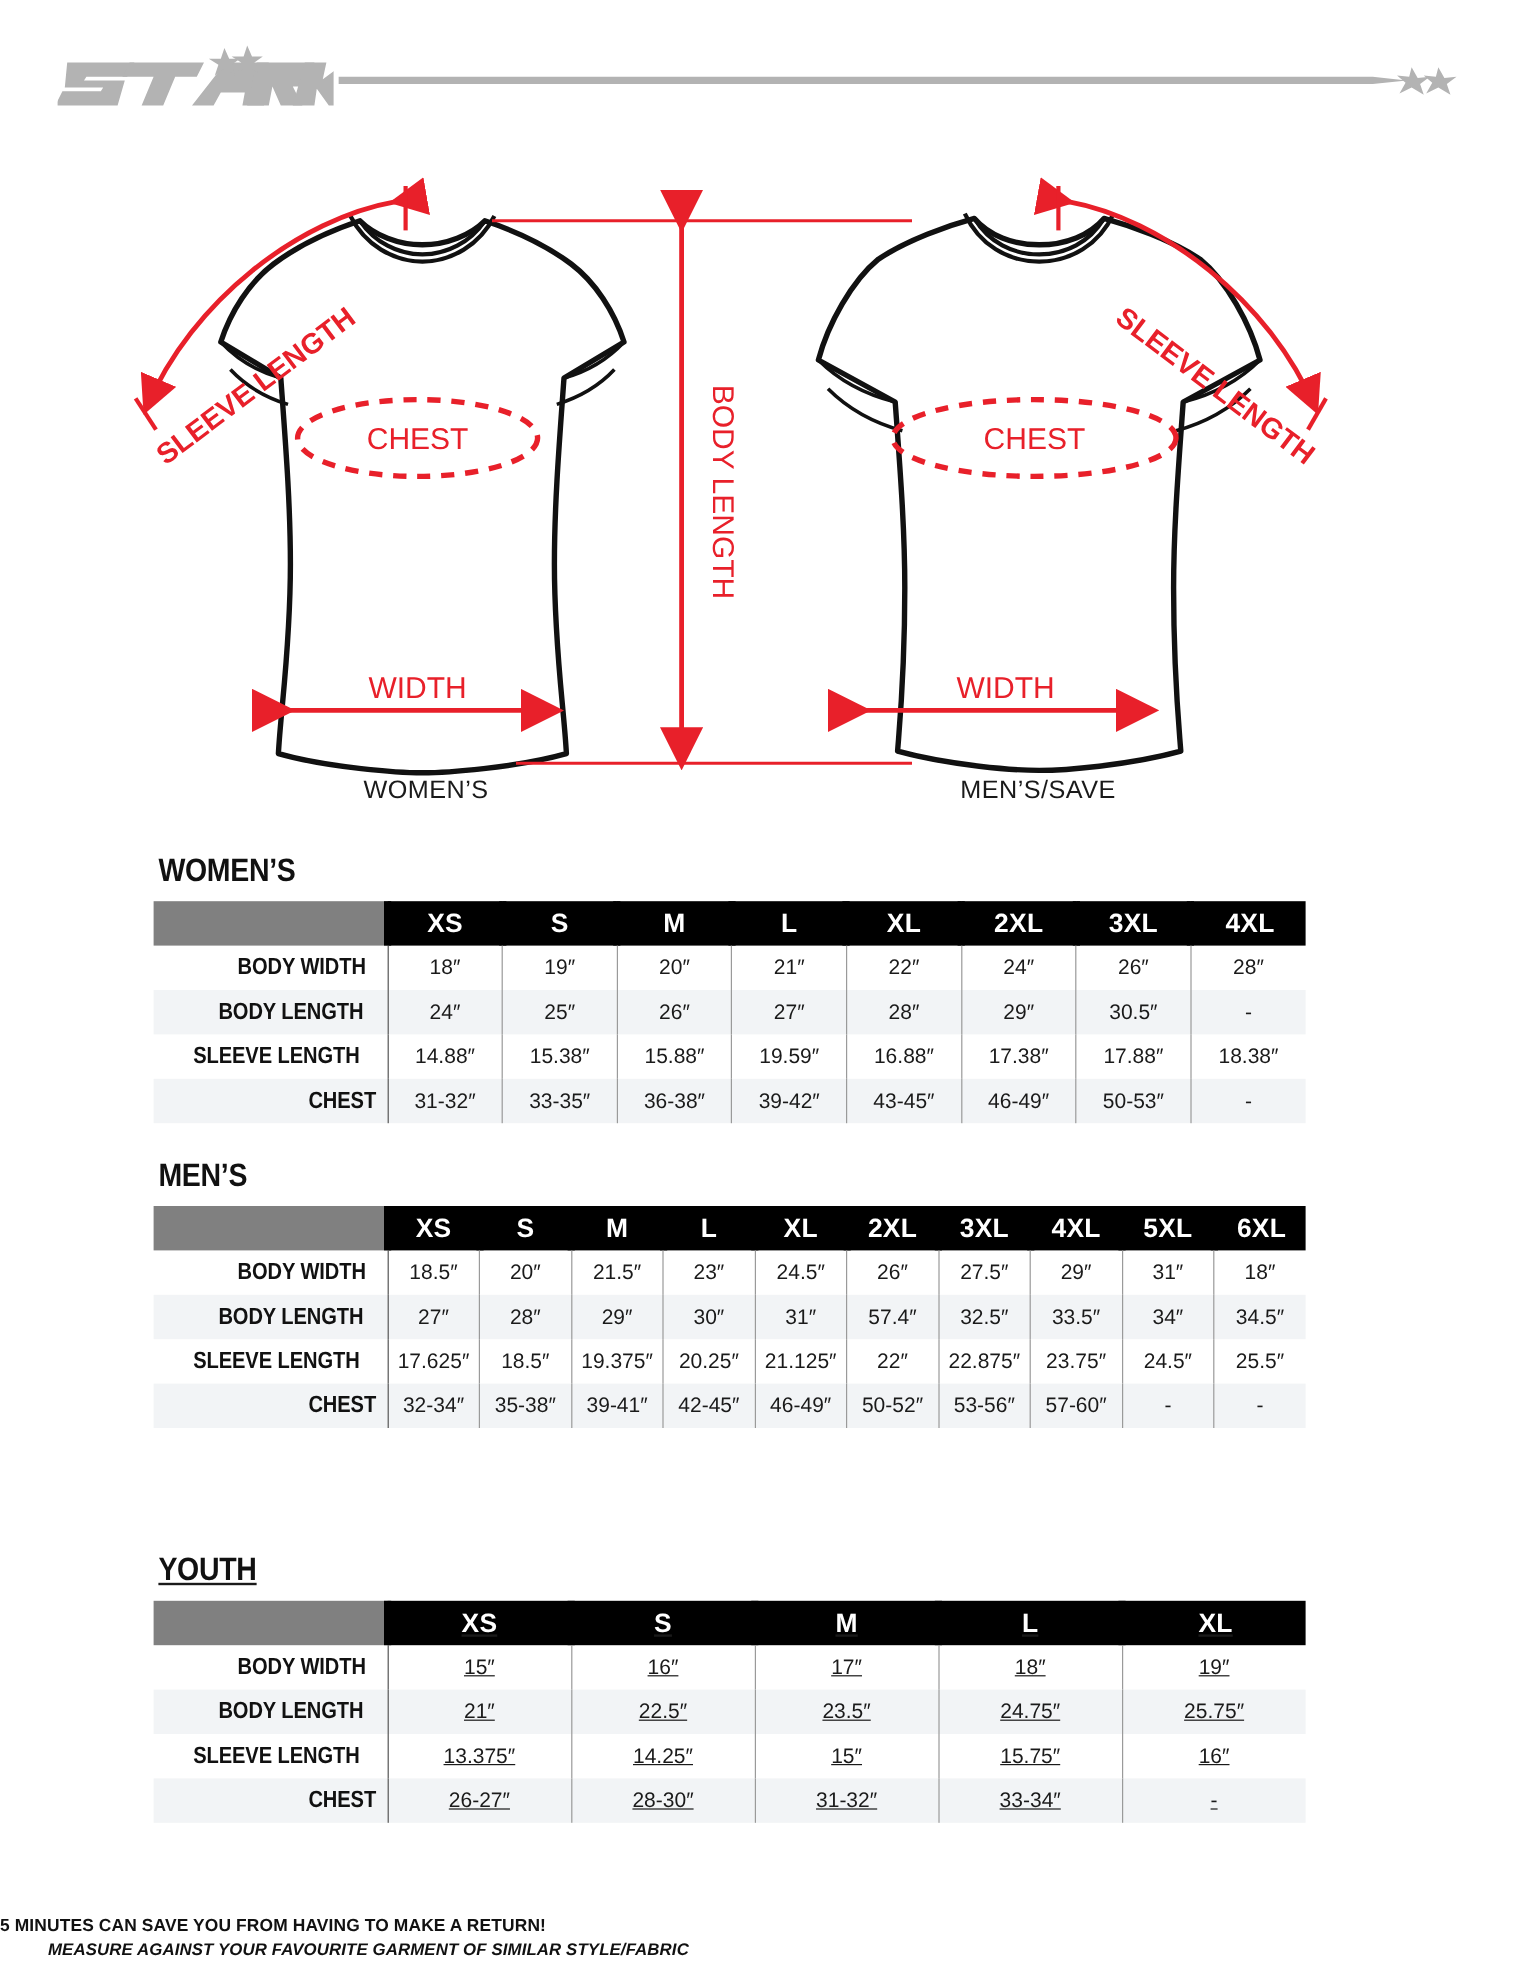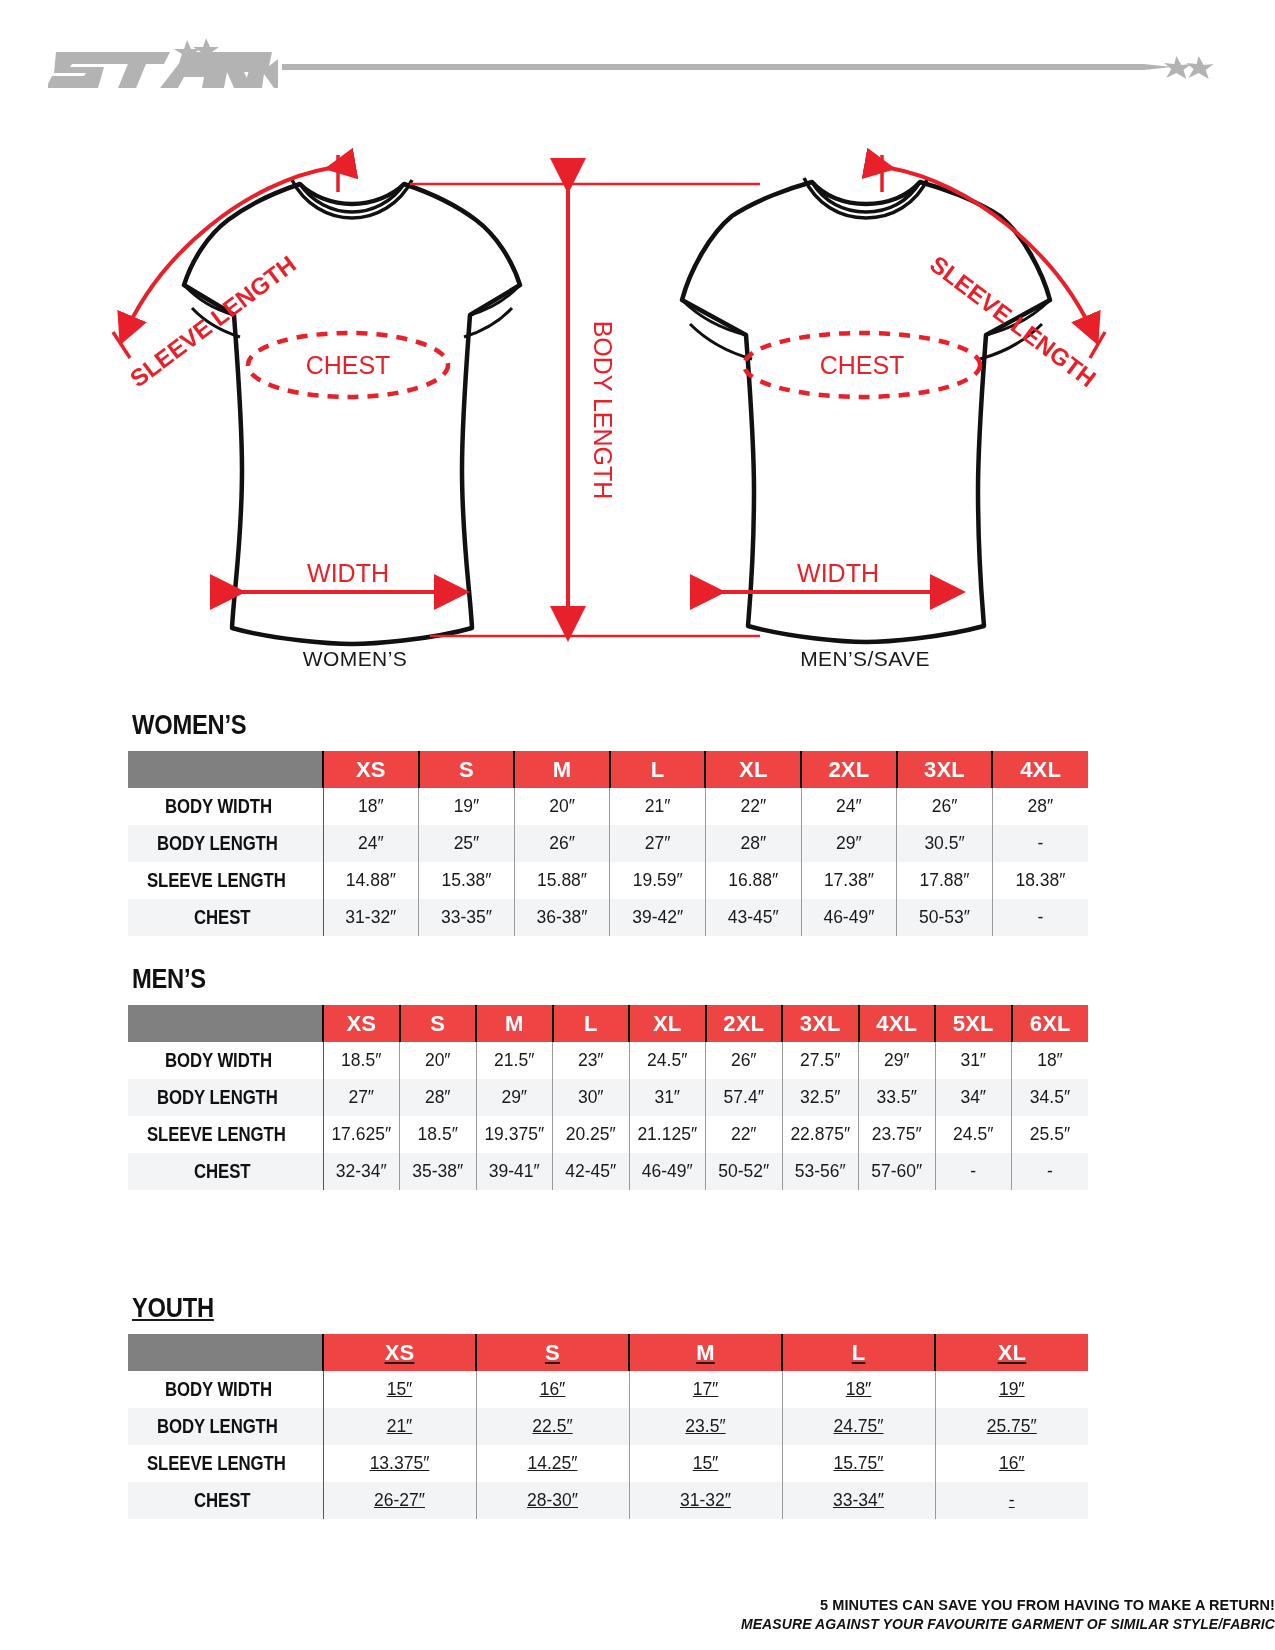--- a/index.html
+++ b/index.html
@@ -76,34 +76,34 @@
     width: 960px;
     table-layout: fixed;
   }
   table.size th, table.size td {
     border: none;
     padding: 0;
     height: 37px;
     vertical-align: middle;
   }
   table.size thead th {
-    background: #ef4444;
+    background: #000000;
     color: #ffffff;
     font-size: 22px;
     font-weight: bold;
     text-align: center;
     letter-spacing: 0.2px;
-    border-left: 2px solid #000000;
+    border-left: 6px solid #000000;
   }
   table.size thead th.corner {
     border-left: none;
     background: #808080;
   }
   table.size tbody th {
-    text-align: center;
+    text-align: right;
     font-weight: bold;
     font-size: 19.5px;
     letter-spacing: -0.1px;
     color: #111111;
     padding-left: 4px;
     white-space: nowrap;
   }
   table.size tbody th span.lbl {
     display: inline-block;
     transform: scaleX(0.86);
@@ -116,23 +116,23 @@
     border-left: 1px solid #9a9a9a;
     font-family: "Liberation Sans", sans-serif;
   }
   table.size tbody tr.alt td,
   table.size tbody tr.alt th { background: #f2f4f6; }
   table.size tbody tr td:first-of-type { border-left: 1px solid #555; }
 
   
   .footer {
     position: absolute;
-    left: 0; right: 0;
+    left: 0; right: 12px;
     bottom: 18px;
-    text-align: right;
+    text-align: left;
   }
   .footer .line1 {
     font-weight: bold;
     font-size: 14.5px;
     letter-spacing: 0.1px;
     color: #111;
   }
   .footer .line2 {
     font-weight: bold;
     font-style: italic;

